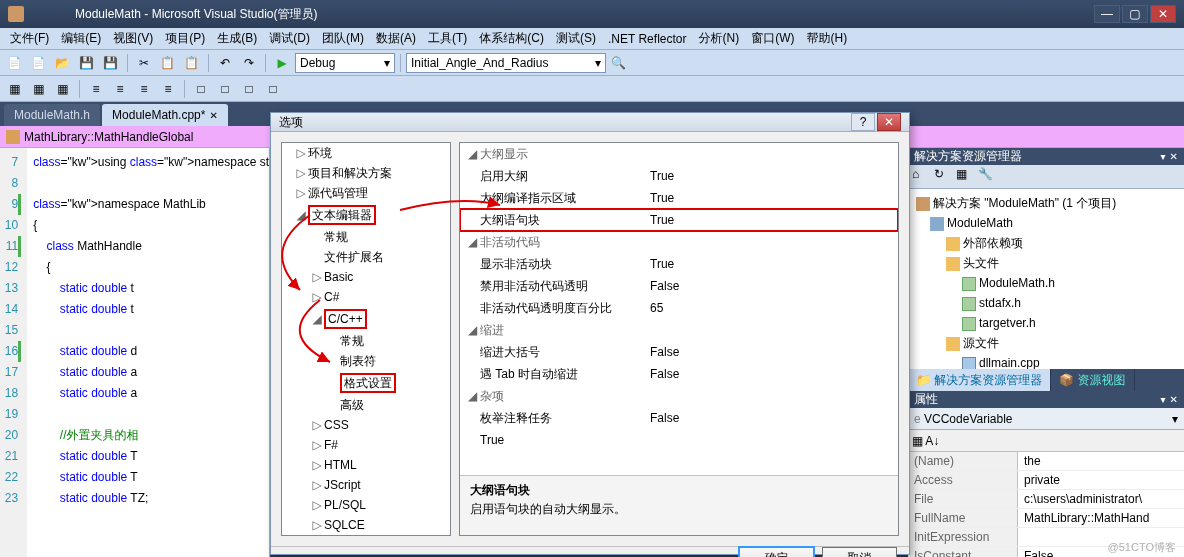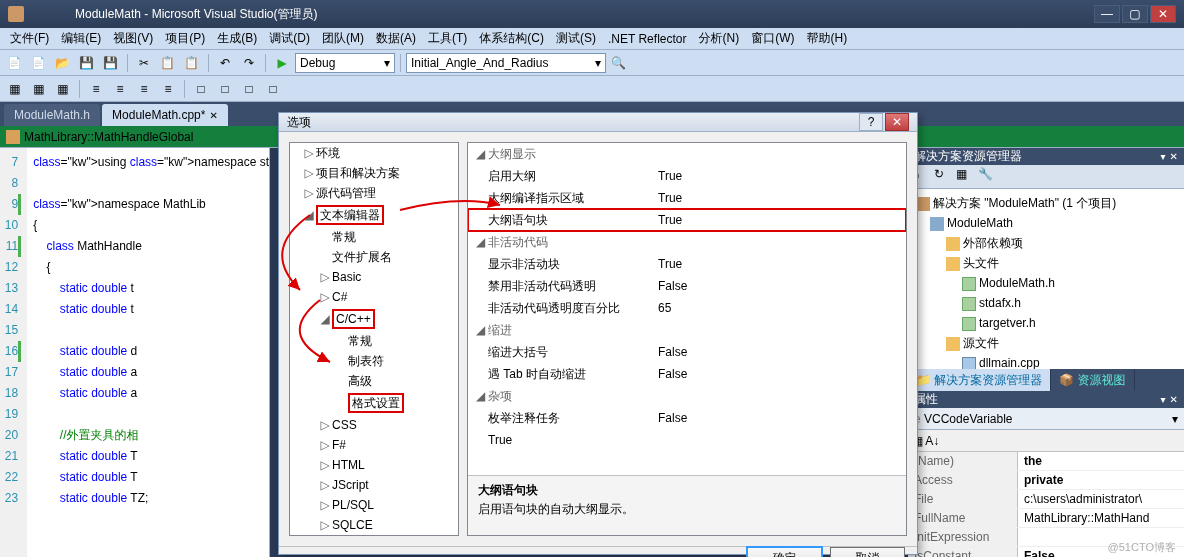--- a/index.html
+++ b/index.html
@@ -23,37 +23,37 @@
 .toolbar .combo { height:20px; border:1px solid #7a95b8; background:#fff; display:flex; align-items:center; padding:0 4px; min-width:80px; }
 .toolbar .combo .arr { margin-left:auto; }
 
 
 .tabstrip { height:24px; background:#3a4d6b; display:flex; align-items:flex-end; padding-left:4px; }
 .tab { height:22px; padding:3px 10px; background:#cedef2; border-radius:3px 3px 0 0; margin-right:2px; display:flex; align-items:center; gap:4px; }
 .tab.inactive { background:#4a5d7b; color:#d0dae8; }
 .tab .x { font-size:10px; cursor:pointer; }
 
 
-.navbar { height:22px; background:#15803d; border-bottom:1px solid #9db0c8; display:flex; align-items:center; padding:0 6px;text-align:center; }
+.navbar { height:22px; background:#f0abfc; border-bottom:1px solid #9db0c8; display:flex; align-items:center; padding:0 6px;text-align:center; }
 .navbar .ico { width:14px; height:14px; background:#d8a058; margin-right:4px; }
 
 
 .main { display:flex; height:457px; }
 
 
 .editor { width:270px; background:#fff; display:flex; border-right:1px solid #9db0c8; overflow:hidden; }
 .gutter { width:44px; background:#f0f0f0; text-align:right; padding:4px 6px 0 0; color:#2b91af; font-family:Consolas,monospace; font-size:14px; line-height:21px; }
 .gutter div { border-right:3px solid transparent; }
 .gutter .m { border-right:3px solid #4caf50; }
 .code { flex:1; padding:4px 0 0 6px; font-family:Consolas,monospace; font-size:14px; line-height:21px; white-space:pre; color:#000; }
 .kw { color:#0000ff; }
 .cm { color:#008000; }
 
 
-.dialog { position:absolute; left:278px; top:112px; width:640px; height:443px; background:#f0f0f0; border:1px solid #7a95b8; box-shadow:3px 3px 8px rgba(0,0,0,.3); display:flex; flex-direction:column; }
+.dialog { position:absolute; left:270px; top:112px; width:640px; height:443px; background:#f0f0f0; border:1px solid #7a95b8; box-shadow:3px 3px 8px rgba(0,0,0,.3); display:flex; flex-direction:column; }
 .dlg-title { height:28px; background:linear-gradient(#e8eef5,#d0dae8); display:flex; align-items:center; padding:0 8px; border-bottom:1px solid #9db0c8; }
 .dlg-title .t { flex:1; }
 .dlg-title .hbtn { width:24px; height:18px; margin-left:2px; display:flex; align-items:center; justify-content:center; border:1px solid #9db0c8; }
 .dlg-title .hbtn.q { background:#e0e8f2; }
 .dlg-title .hbtn.c { background:linear-gradient(#e07878,#c04040); color:#fff; border-color:#a03030; }
 .dlg-body { flex:1; display:flex; padding:10px; gap:8px; }
 .tree { width:170px; background:#fff; border:1px solid #828790; overflow:auto; position:relative; }
 .tree ul { list-style:none;padding-left:10px; }
 .tree li { padding:2px 0 2px 4px; line-height:16px; cursor:default; white-space:nowrap; }
 .tree li .tw { display:inline-block; width:10px; text-align:center; color:#666; margin-right:2px; }
@@ -101,21 +101,21 @@
 .tabsplit .st { padding:3px 8px; background:#3a4d6b; color:#5eead4; border-right:1px solid #293955; }
 .tabsplit .st.active { background:#cedef2; color:#0369a1; }
 
 .propgrid { background:#fff; flex:0 0 220px; display:flex; flex-direction:column; }
 .propgrid .pg-hd { height:22px; background:#e8eef5; display:flex; align-items:center; padding:0 6px; border-bottom:1px solid #9db0c8; }
 .propgrid .pg-tb { height:22px; background:#f0f0f0; display:flex; align-items:center; padding:0 4px; gap:2px; border-bottom:1px solid #c0c0c0; }
 .propgrid .pg-body { flex:1; overflow:auto; }
 .pg-row { display:flex; border-bottom:1px solid #eee; }
 .pg-row .k { width:110px; padding:2px 6px; background:#f0f0f0; border-right:1px solid #c0c0c0; color:#666; }
 .pg-row .v { flex:1; padding:2px 6px; }
-.pg-row .v.b { font-weight:bold; }
+.pg-row .v.b { font-weight:normal; }
 
 .watermark { position:absolute; right:8px; bottom:2px; color:#b0b0b0; font-size:11px; }
 </style>
 </head>
 <body>
 
 <div class="titlebar">
   <div class="ico"></div>
   <div class="t">ModuleMath - Microsoft Visual Studio(管理员)</div>
   <div class="wbtn">—</div>
@@ -306,22 +306,22 @@
           <li class="lv0"><span class="tw">▷</span>项目和解决方案</li>
           <li class="lv0"><span class="tw">▷</span>源代码管理</li>
           <li class="lv0"><span class="tw">◢</span><span class="box-red">文本编辑器</span></li>
           <li class="lv1"><span class="tw"></span>常规</li>
           <li class="lv1"><span class="tw"></span>文件扩展名</li>
           <li class="lv1"><span class="tw">▷</span>Basic</li>
           <li class="lv1"><span class="tw">▷</span>C#</li>
           <li class="lv1"><span class="tw">◢</span><span class="box-red">C/C++</span></li>
           <li class="lv2"><span class="tw"></span>常规</li>
           <li class="lv2"><span class="tw"></span>制表符</li>
+          <li class="lv2"><span class="tw"></span><span class="box-red">格式设置</span></li>
           <li class="lv2"><span class="tw"></span>高级</li>
-          <li class="lv2"><span class="tw"></span><span class="box-red">格式设置</span></li>
           <li class="lv1"><span class="tw">▷</span>CSS</li>
           <li class="lv1"><span class="tw">▷</span>F#</li>
           <li class="lv1"><span class="tw">▷</span>HTML</li>
           <li class="lv1"><span class="tw">▷</span>JScript</li>
           <li class="lv1"><span class="tw">▷</span>PL/SQL</li>
           <li class="lv1"><span class="tw">▷</span>SQLCE</li>
         </ul>
       </div>
     <div class="prop">
       <div class="prop-list" id="proplist">

